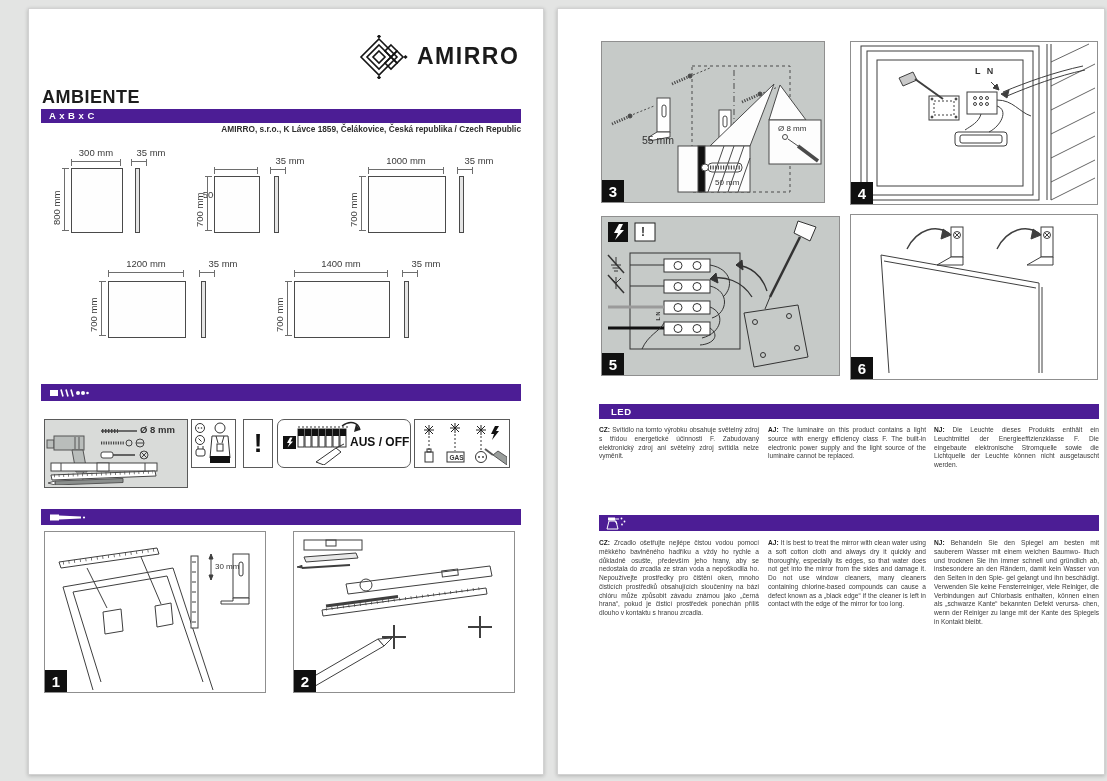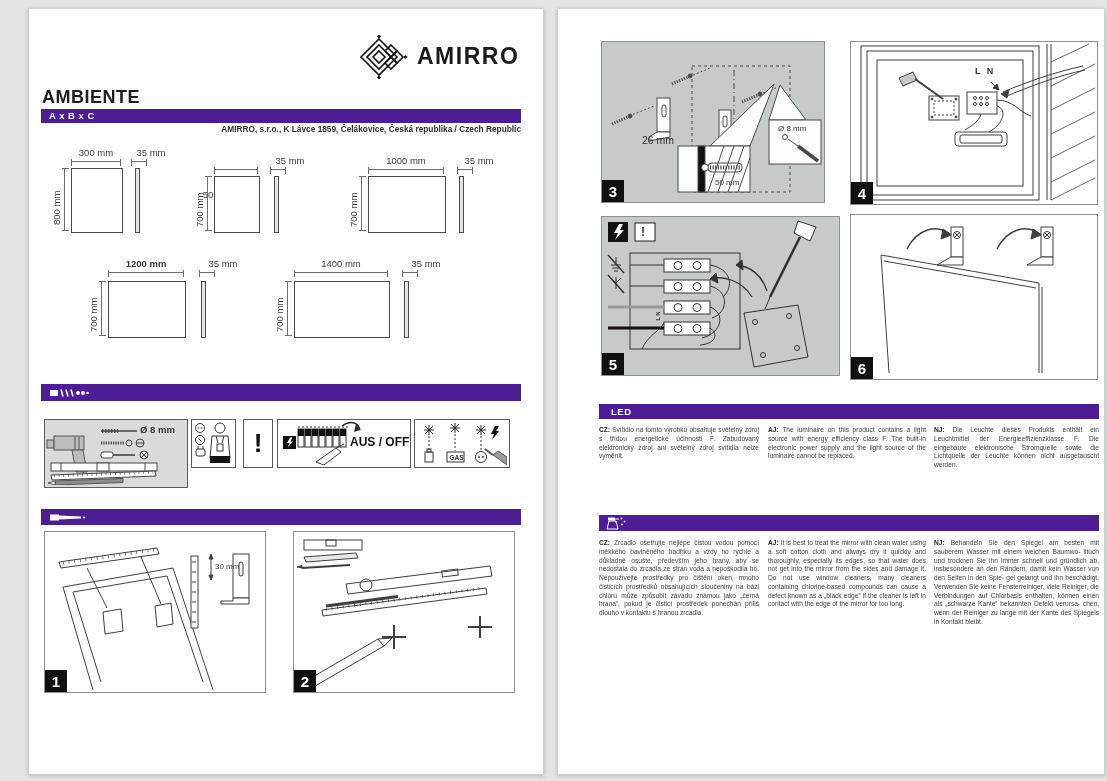--- a/index.html
+++ b/index.html
@@ -102,21 +102,21 @@
 
     <div class="dt" style="left:339px;top:146px;width:76px;">1000 mm</div>
     <div class="dlh" style="left:339px;top:160px;width:76px;"></div>
     <div class="dt" style="left:432px;top:146px;width:36px;">35 mm</div>
     <div class="dlh" style="left:428px;top:160px;width:16px;"></div>
     <div class="mr" style="left:339px;top:167px;width:76px;height:55px;"></div>
     <div class="mp" style="left:430px;top:167px;height:55px;"></div>
     <div class="dlv" style="left:332px;top:167px;height:55px;"></div>
     <div class="dimv" style="left:319px;top:218px;">700 mm</div>
 
-    <div class="dt" style="left:79px;top:249px;width:76px;font-weight:bold;">1200 mm</div>
+    <div class="dt" style="left:79px;top:249px;width:76px;">1200 mm</div>
     <div class="dlh" style="left:79px;top:263px;width:76px;"></div>
     <div class="dt" style="left:176px;top:249px;width:36px;">35 mm</div>
     <div class="dlh" style="left:170px;top:263px;width:16px;"></div>
     <div class="mr" style="left:79px;top:272px;width:76px;height:55px;"></div>
     <div class="mp" style="left:172px;top:272px;height:55px;"></div>
     <div class="dlv" style="left:72px;top:272px;height:55px;"></div>
     <div class="dimv" style="left:59px;top:323px;">700 mm</div>
 
     <div class="dt" style="left:265px;top:249px;width:94px;">1400 mm</div>
     <div class="dlh" style="left:265px;top:263px;width:94px;"></div>
@@ -208,21 +208,21 @@
       <line x1="32" y1="16" x2="30" y2="23" stroke="#333"></line>
       <rect x="25" y="24" width="6" height="7" fill="none" stroke="#333"></rect>
       <rect x="18" y="36" width="20" height="7" fill="#111"></rect>
     </svg>
   </div>
 
   <div class="toolbox" style="left:214px;top:410px;width:28px;height:47px;text-align:center;">
     <span class="excl" style="line-height:47px;">!</span>
   </div>
 
-  <div class="toolbox" style="left:248px;top:410px;width:132px;height:47px;">
+  <div class="toolbox" style="left:248px;top:410px;width:132px;height:47px;border-radius:7px;">
     <svg class="abs" style="left:0;top:0;" width="130" height="45" viewBox="0 0 130 45">
       <rect x="5" y="16" width="13" height="13" fill="#111"></rect>
       <polygon points="12,17.5 9,23 11.5,23 9.5,27.5 15,21.5 12.5,21.5 14.5,17.5" fill="#fff"></polygon>
       <line x1="20" y1="7" x2="70" y2="7" stroke="#333" stroke-dasharray="2 2"></line>
       <g fill="#fff" stroke="#333">
         <rect x="20" y="9" width="6" height="18"></rect>
           <rect x="27" y="9" width="6" height="18"></rect>
         <rect x="34" y="9" width="6" height="18"></rect>
           <rect x="41" y="9" width="6" height="18"></rect>
         <rect x="48" y="9" width="6" height="18"></rect>
@@ -410,21 +410,21 @@
         <rect x="106" y="121" width="34" height="9" rx="4"></rect>
         <line x1="108" y1="125.5" x2="138" y2="125.5" stroke-width="4" stroke-dasharray="1.2 1.4"></line>
         <circle cx="103" cy="125.5" r="3.5" fill="#fff"></circle>
 
         <rect x="167" y="78" width="52" height="44" fill="#fdfdfd"></rect>
         <circle cx="183" cy="95" r="2.5"></circle>
         <line x1="186" y1="97" x2="196" y2="104"></line>
         <line x1="196" y1="104" x2="216" y2="119" stroke-width="3.5"></line>
       </g>
     </svg>
-    <div class="lbl" style="left:40px;top:92px;font-size:10.5px;">26 mm</div>
+    <div class="lbl" style="left:40px;top:92px;font-size:10.5px;">55 mm</div>
     <div class="lbl" style="left:176px;top:82px;font-size:8px;">Ø 8 mm</div>
     <div class="lbl" style="left:113px;top:136px;font-size:8px;">50 mm</div>
     <div class="badge">3</div>
   </div>
 
   <div class="stepbox" style="left:292px;top:32px;width:246px;height:162px;">
     <svg width="244" height="160" viewBox="0 0 244 160">
       <g fill="none" stroke="#3f3f3f" stroke-width="1">
 
         <line x1="196" y1="2" x2="196" y2="158"></line>

